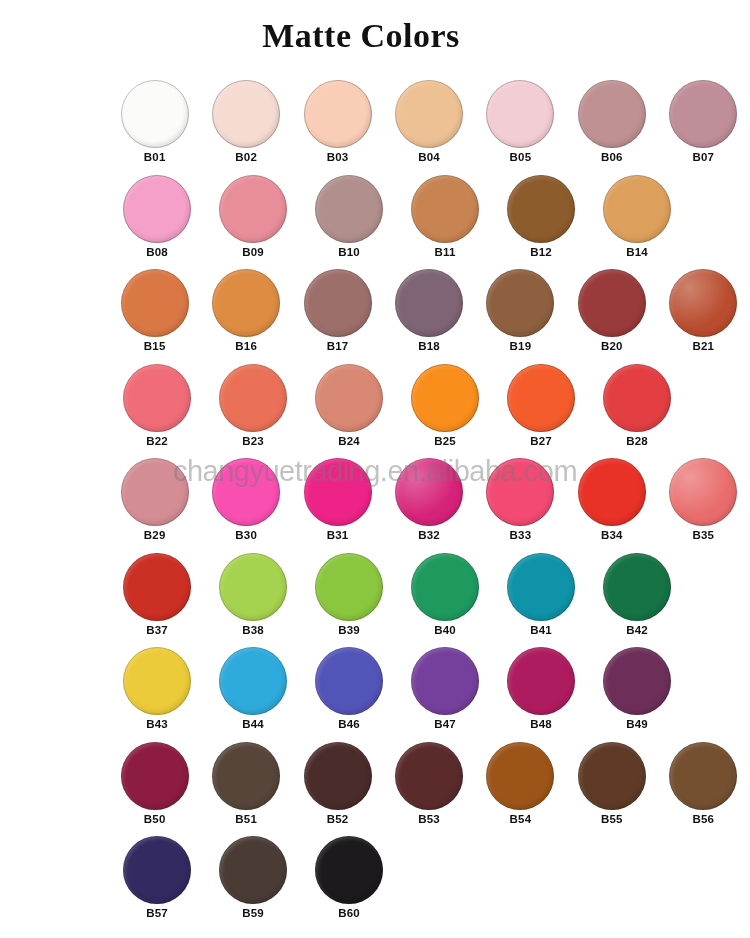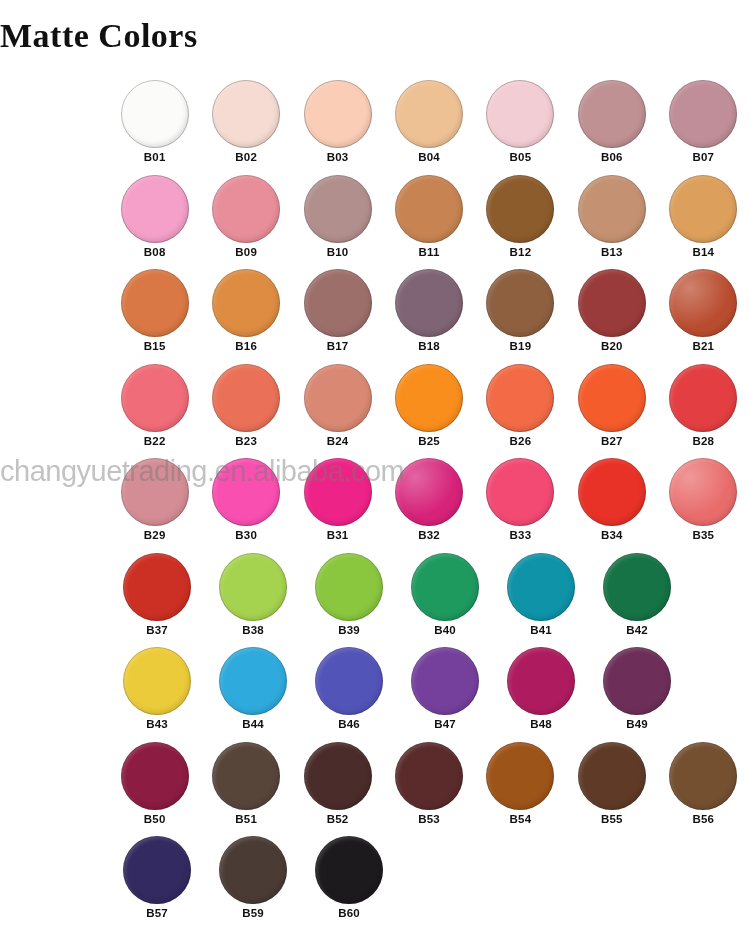--- a/index.html
+++ b/index.html
@@ -14,21 +14,21 @@
     position: relative;
     overflow: hidden;
     font-family: "Liberation Sans", sans-serif;
   }
 
   #page-title {
     position: absolute;
     top: 16px;
     left: 0;
     width: 722px;
-    text-align: left;
+    text-align: center;
     font-family: "Liberation Serif", serif;
     font-weight: bold;
     font-size: 34px;
     letter-spacing: 0.5px;
     color: #111111;
     line-height: 40px;
   }
 
   #swatch-grid {
     position: absolute;
@@ -85,20 +85,21 @@
     color: #111111;
     letter-spacing: 0.2px;
     line-height: 14px;
   }
 
   #watermark {
     position: absolute;
     top: 455px;
     left: 0;
     width: 750px;
+    text-align: center;
     font-family: "Liberation Sans", sans-serif;
     font-size: 29px;
     font-weight: 400;
     color: rgba(120,120,120,0.45);
     letter-spacing: -0.5px;
     pointer-events: none;
     white-space: nowrap;
     line-height: 32px;
   }
 </style>
@@ -153,24 +154,20 @@
       </div>
       <div class="swatch-cell">
         <div class="swatch-disc" style="background-color: rgb(199, 131, 82);"></div>
         <div class="swatch-label">B11</div>
       </div>
       <div class="swatch-cell">
         <div class="swatch-disc" style="background-color: rgb(141, 92, 44);"></div>
         <div class="swatch-label">B12</div>
       </div>
       <div class="swatch-cell">
-        <div class="swatch-disc" style="background-color: rgb(196, 146, 114);"></div>
-        <div class="swatch-label">B13</div>
-      </div>
-      <div class="swatch-cell">
         <div class="swatch-disc" style="background-color: rgb(220, 160, 92);"></div>
         <div class="swatch-label">B14</div>
       </div>
     </div>
     <div class="swatch-row">
       <div class="swatch-cell">
         <div class="swatch-disc" style="background-color: rgb(217, 120, 68);"></div>
         <div class="swatch-label">B15</div>
       </div>
       <div class="swatch-cell">
@@ -209,24 +206,20 @@
       </div>
       <div class="swatch-cell">
         <div class="swatch-disc" style="background-color: rgb(217, 136, 115);"></div>
         <div class="swatch-label">B24</div>
       </div>
       <div class="swatch-cell">
         <div class="swatch-disc pale" style="background-color: rgb(250, 142, 28);"></div>
         <div class="swatch-label">B25</div>
       </div>
       <div class="swatch-cell">
-        <div class="swatch-disc pale" style="background-color: rgb(242, 107, 70);"></div>
-        <div class="swatch-label">B26</div>
-      </div>
-      <div class="swatch-cell">
         <div class="swatch-disc pale" style="background-color: rgb(245, 92, 44);"></div>
         <div class="swatch-label">B27</div>
       </div>
       <div class="swatch-cell">
         <div class="swatch-disc" style="background-color: rgb(227, 63, 66);"></div>
         <div class="swatch-label">B28</div>
       </div>
     </div>
     <div class="swatch-row">
       <div class="swatch-cell">

